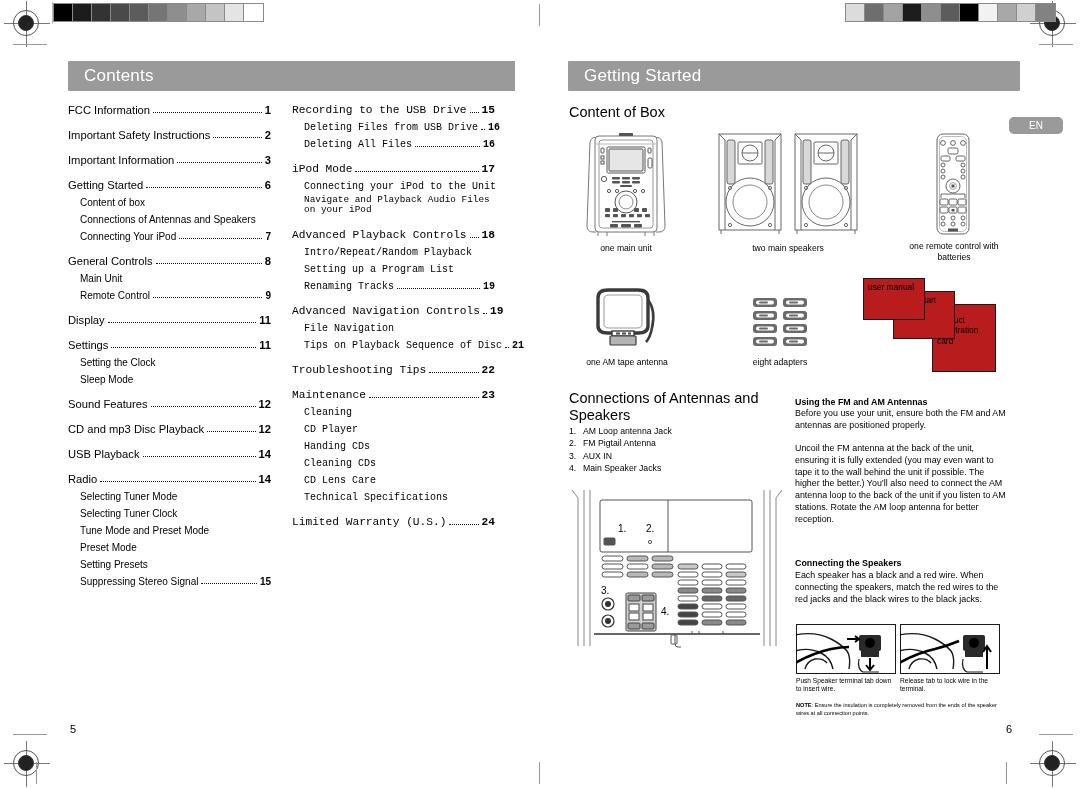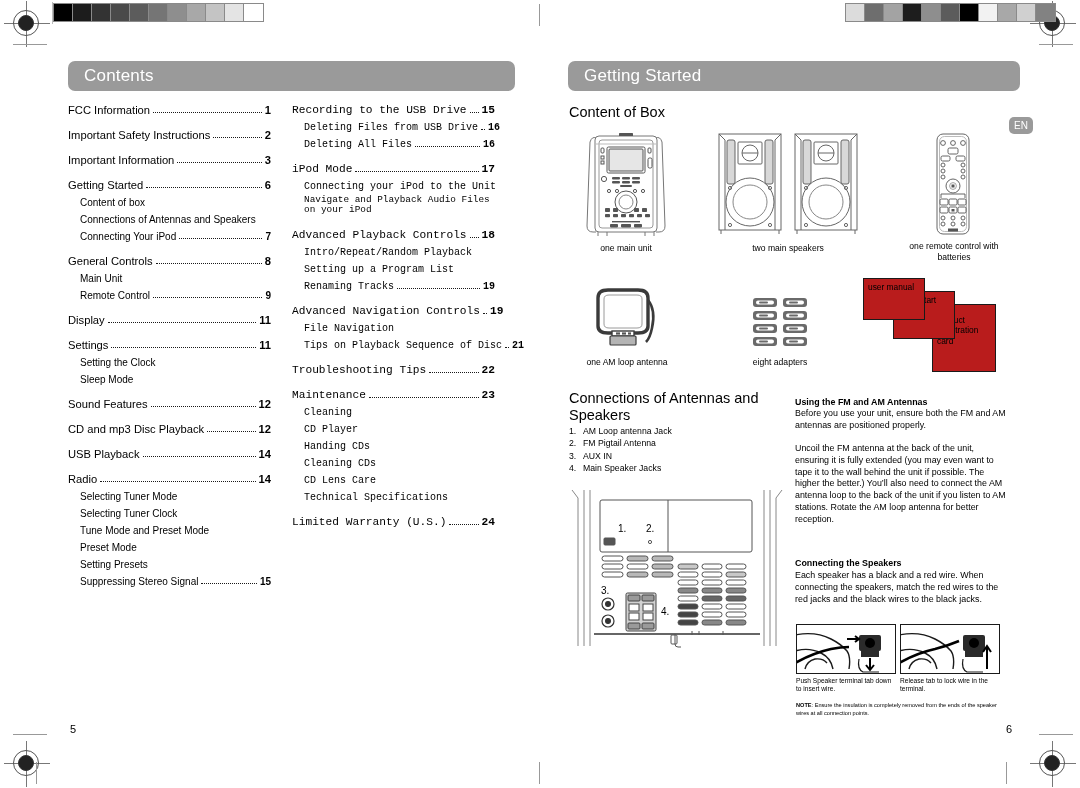--- a/index.html
+++ b/index.html
@@ -31,21 +31,21 @@
   .graybar { position:absolute; top:3px; height:19px; display:flex; border:1px solid #8a8a8a; }
   .graybar i { display:block; width:19px; height:100%; border-right:1px solid #8a8a8a; }
   .graybar i:last-child { border-right:none; }
 
   
   .page { position:absolute; top:0; height:788px; }
   .page-left  { left:0;   width:540px; }
   .page-right { left:540px; width:540px; }
 
   .secbar {
-    position:absolute; height:30px; border-radius:7px;
+    position:absolute; height:30px; border-radius:1px;
     background:#9a9a9a; display:flex; align-items:center;
   }
   .secbar span {
     font-size:17px; color:#fff; padding-left:16px; letter-spacing:.2px;
   }
 
   .pagenum { position:absolute; font-size:11px; color:#000; }
 
   
   .toc-col { position:absolute; top:104px; width:203px; }
@@ -64,21 +64,21 @@
   }
   .toc-p { white-space:nowrap; font-weight:bold; }
   .toc-l2 .toc-p { font-weight:bold; }
   .toc-nodots .toc-d { border-bottom:none; }
   .toc-wrap { font-size:9.4px; padding-left:12px; margin-top:2.5px; line-height:1.12; }
 
   
   .h2 { position:absolute; font-size:14.5px; }
   .enbadge {
     position:absolute; background:#9a9a9a; color:#fff;
-    border-radius:5px; font-size:10px; padding:3px 5px;
+    border-radius:5px; font-size:10px; padding:3px 20px;
   }
 
   .cap { position:absolute; font-size:8.6px; text-align:center; line-height:1.25; }
 
   .body-t { position:absolute; font-size:8.9px; line-height:1.32; }
   .body-t b { font-size:8.9px; }
 
   .numlist { position:absolute; font-size:8.7px; line-height:1.42; }
   .numlist div { display:flex; }
   .numlist span.n { width:14px; }
@@ -558,21 +558,21 @@
       <rect x="24" y="45" width="22" height="5" fill="#fff" stroke="#3a3a3a" stroke-width="1.4"></rect>
       <g fill="#555">
           <rect x="28" y="46.4" width="4" height="2.2"></rect>
           <rect x="34" y="46.4" width="4" height="2.2"></rect>
           <rect x="40" y="46.4" width="3" height="2.2"></rect>
         </g>
       <rect x="22" y="50" width="26" height="9" rx="1" fill="#b4b4b4" stroke="#3a3a3a" stroke-width="1.2"></rect>
       <path d="M60 14 Q68 24 64 42 Q62 52 58 56" fill="none" stroke="#3a3a3a" stroke-width="2.6"></path>
     </svg>
   </div>
-  <div class="cap" style="left:14px; top:357px; width:146px;">one AM loop antenna</div>
+  <div class="cap" style="left:14px; top:357px; width:146px;">one AM tape antenna</div>
 
   <div style="position:absolute; left:213px; top:298px;">
     <svg width="54" height="48" viewBox="0 0 54 48">
       <g>
         <g transform="translate(0,0)">
             <rect x="0" y="0" width="24" height="9" rx="3" fill="#6a6a6a"></rect>
             <rect x="3" y="2.4" width="18" height="4.2" rx="2" fill="#fff"></rect>
             <rect x="6" y="3.4" width="9" height="2.2" rx="1" fill="#6a6a6a"></rect>
           </g>
         <g transform="translate(30,0)">

